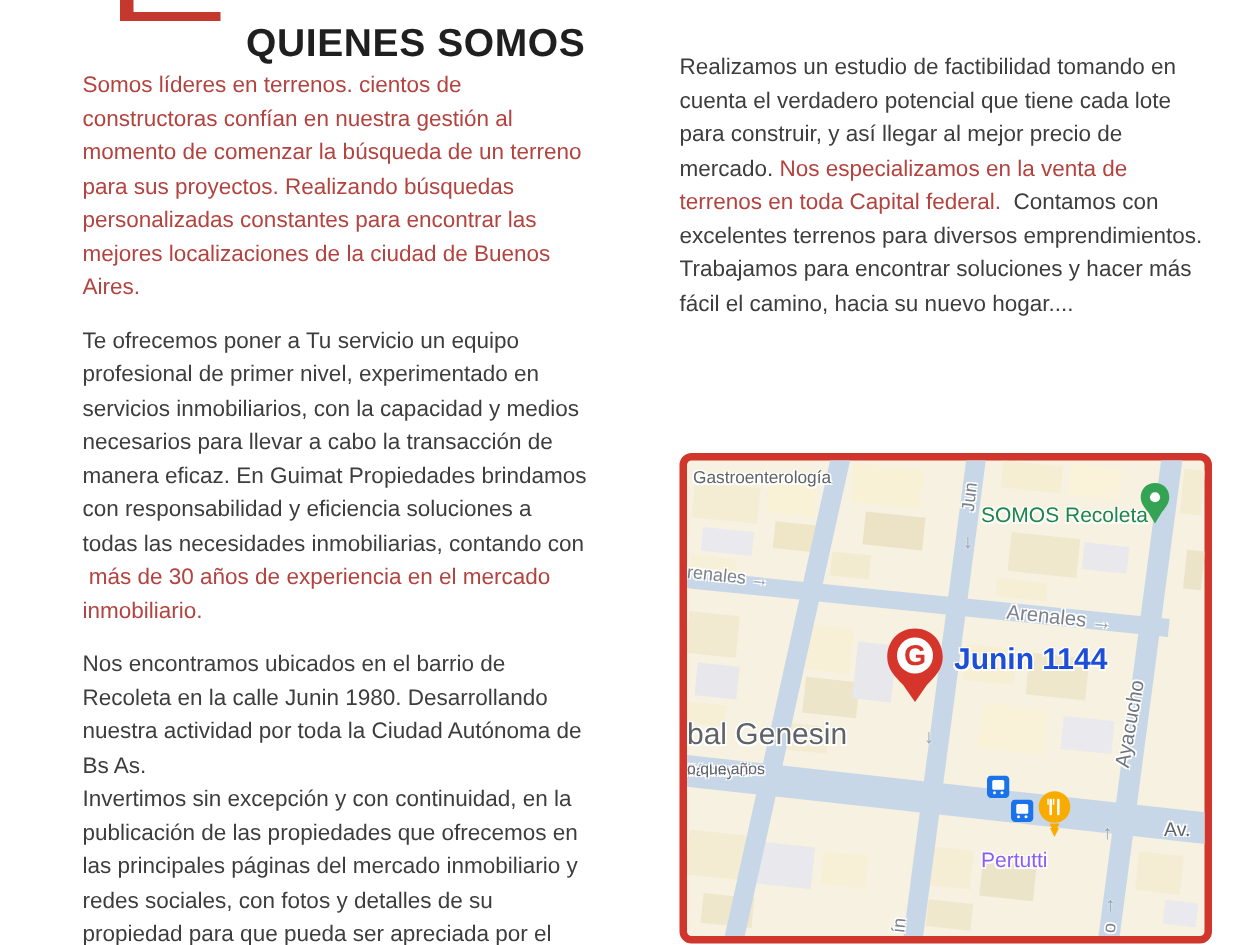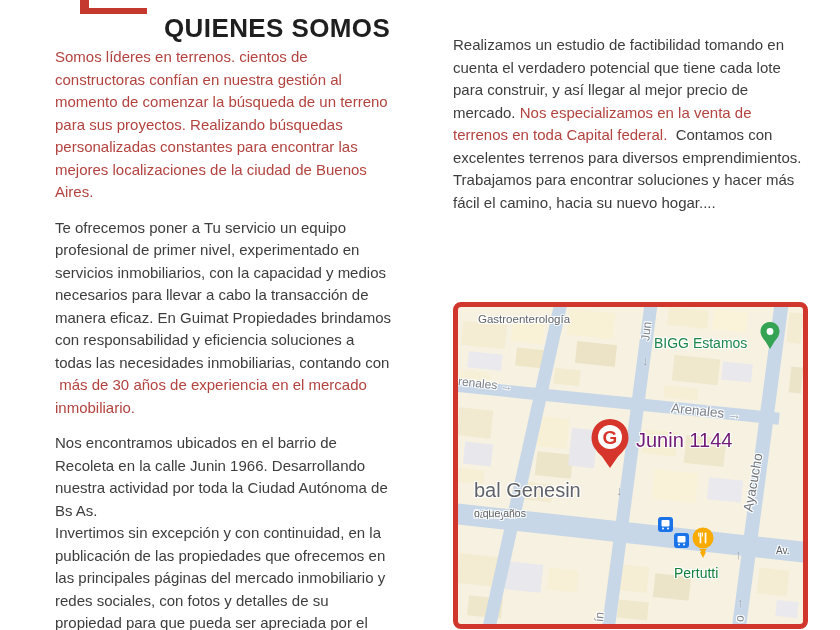--- a/index.html
+++ b/index.html
@@ -21,39 +21,39 @@
   .dark{color:#3d3d3d;}
 
   
   .map{position:absolute;left:453px;top:302px;width:345px;height:317px;
        border:5px solid #d0362c;border-radius:8px;background:#f6f1e0;overflow:hidden;}
   .bld{position:absolute;transform:rotate(6deg);}
   .street{position:absolute;background:#c7d7e7;}
   .st-v{width:13px;height:345px;top:-12px;}
   .maplabel{position:absolute;white-space:nowrap;color:#7d828a;
             text-shadow:-1px -1px 0 #fff,1px -1px 0 #fff,-1px 1px 0 #fff,1px 1px 0 #fff;}
-  .poi{color:#5f6368;margin-left:16px;}
+  .poi{color:#5f6368;}
   .arrow{position:absolute;color:#98a2ad;font-size:13px;
          text-shadow:0 0 2px #fff;}
   .pin{position:absolute;}
   .buslbl{position:absolute;}
 </style>
 </head>
 <body>
 
 <div class="page">
 
   <div class="logo-vbar"></div>
   <div class="logo-hbar"></div>
   <h1 class="page-title">QUIENES SOMOS</h1>
 
   <div class="col col-left">
     <p><span class="red">Somos líderes en terrenos. cientos de constructoras confían en nuestra gestión al momento de comenzar la búsqueda de un terreno para sus proyectos. Realizando búsquedas personalizadas constantes para encontrar las mejores localizaciones de la ciudad de Buenos Aires.</span></p>
     <p><span class="dark">Te ofrecemos poner a Tu servicio un equipo profesional de primer nivel, experimentado en servicios inmobiliarios, con la capacidad y medios necesarios para llevar a cabo la transacción de manera eficaz. En Guimat Propiedades brindamos con responsabilidad y eficiencia soluciones a todas las necesidades inmobiliarias, contando con </span><span class="red">&nbsp;más de 30 años de experiencia en el mercado inmobiliario.</span></p>
-    <p><span class="dark">Nos encontramos ubicados en el barrio de Recoleta en la calle Junin 1966. Desarrollando nuestra actividad por toda la Ciudad Autónoma de Bs As.</span><br>
+    <p><span class="dark">Nos encontramos ubicados en el barrio de Recoleta en la calle Junin 1980. Desarrollando nuestra actividad por toda la Ciudad Autónoma de Bs As.</span><br>
        <span class="dark">Invertimos sin excepción y con continuidad, en la publicación de las propiedades que ofrecemos en las principales páginas del mercado inmobiliario y redes sociales, con fotos y detalles de su propiedad para que pueda ser apreciada por el cliente interesado.</span></p>
   </div>
 
   <div class="col col-right">
     <p><span class="dark">Realizamos un estudio de factibilidad tomando en cuenta el verdadero potencial que tiene cada lote para construir, y así llegar al mejor precio de mercado. </span><span class="red">Nos especializamos en la venta de terrenos en toda Capital federal.</span><span class="dark">&nbsp; Contamos con excelentes terrenos para diversos emprendimientos. Trabajamos para encontrar soluciones y hacer más fácil el camino, hacia su nuevo hogar....</span></p>
   </div>
 
   <div class="map">
 
     <div class="bld" style="left:4px;top:16px;width:44px;height:24px;background:#f4edd3"></div>
@@ -95,51 +95,51 @@
     <div class="street st-v" style="left:60px;transform:rotate(12.5deg)"></div>
     <div class="street st-v" style="left:165px;transform:rotate(7.5deg)"></div>
     <div class="street st-v" style="left:295px;width:14px;transform:rotate(7.5deg)"></div>
     <div class="street" style="left:-8px;top:89px;width:330px;height:12px;transform:rotate(5.8deg)"></div>
     <div class="street" style="left:-8px;top:216px;width:370px;height:21px;transform:rotate(6.3deg)"></div>
 
     <div class="maplabel" style="left:172px;top:10px;width:34px;font-size:12px;transform:rotate(-84deg)">Jun</div>
     <div class="maplabel" style="left:0px;top:70px;font-size:12px;transform:rotate(6deg)"><span>renales</span> <span style="color:#9aa0a6">→</span></div>
     <div class="maplabel" style="left:213px;top:97px;font-size:13.5px;transform:rotate(6deg)"><span>Arenales</span> <span style="color:#9aa0a6">→</span></div>
     <div class="maplabel" style="left:252px;top:168px;width:86px;text-align:center;font-size:13.5px;color:#70757a;transform:rotate(-80deg)">Ayacucho</div>
-    <div class="maplabel" style="left:318px;top:238px;font-size:10px;color:#5f6368">Av.</div>
+    <div class="maplabel" style="left:318px;top:238px;font-size:13px;color:#5f6368">Av.</div>
     <div class="maplabel" style="left:130px;top:296px;width:24px;font-size:12px;transform:rotate(-84deg)">ín</div>
     <div class="maplabel" style="left:274px;top:300px;width:16px;font-size:12px;transform:rotate(-84deg)">o</div>
 
     <div class="arrow" style="left:184px;top:46px">↓</div>
     <div class="arrow" style="left:158px;top:176px">↓</div>
     <div class="arrow" style="left:277px;top:240px">↑</div>
     <div class="arrow" style="left:279px;top:288px">↑</div>
 
     <div class="maplabel poi" style="left:4px;top:6px;font-size:11.5px">Gastroenterología</div>
-    <div class="maplabel" style="left:196px;top:28px;font-size:14px;color:#1d8649">BIGG Estamos</div>
+    <div class="maplabel" style="left:196px;top:28px;font-size:14px;color:#1d8649">SOMOS Recoleta</div>
     <div class="maplabel poi" style="left:0px;top:172px;font-size:20px">bal Genesin</div>
     <div class="maplabel poi" style="left:0px;top:201px;font-size:10.5px">ñá hoy el</div>
     <div class="maplabel poi" style="left:0px;top:200px;font-size:10.5px">o que años</div>
-    <div class="maplabel" style="left:216px;top:258px;font-size:14px;color:#15803d">Pertutti</div>
+    <div class="maplabel" style="left:196px;top:258px;font-size:14px;color:#8b5cf6">Pertutti</div>
 
     <div class="pin" style="left:301px;top:14px">
       <svg width="22" height="30" viewBox="0 0 22 30">
         <path d="M11 1 C5 1 1.5 5.5 1.5 10.5 C1.5 14.5 4 17.5 6.5 20.5 L11 28 L15.5 20.5 C18 17.5 20.5 14.5 20.5 10.5 C20.5 5.5 17 1 11 1 Z" fill="#34a353"></path>
         <circle cx="11" cy="10.5" r="3.4" fill="#ffffff"></circle>
       </svg>
     </div>
 
     <div class="pin" style="left:131px;top:110px">
       <svg width="42" height="54" viewBox="0 0 42 54">
         <path d="M21 2 C10 2 2.5 10.5 2.5 21 C2.5 29 7.5 34 13 39.5 L21 51 L29 39.5 C34.5 34 39.5 29 39.5 21 C39.5 10.5 32 2 21 2 Z" fill="#d6352c"></path>
         <circle cx="21" cy="20" r="12" fill="#ffffff"></circle>
         <text x="21" y="26.5" text-anchor="middle" font-family="Liberation Sans, sans-serif" font-size="19" font-weight="bold" fill="#d6352c">G</text>
       </svg>
     </div>
-    <div class="maplabel" style="left:178px;top:122px;font-size:20px;font-weight:normal;color:#701a75">Junin 1144</div>
+    <div class="maplabel" style="left:178px;top:122px;font-size:20px;font-weight:bold;color:#1d4ed8">Junin 1144</div>
 
     <div class="buslbl" style="left:200px;top:210px">
       <svg width="15" height="15" viewBox="0 0 15 15">
           <rect width="15" height="15" rx="3" fill="#1a73e8"></rect>
           <rect x="3.5" y="3" width="8" height="6.5" rx="1" fill="#fff"></rect>
           <circle cx="5" cy="11.5" r="1" fill="#fff"></circle>
           <circle cx="10" cy="11.5" r="1" fill="#fff"></circle>
         </svg>
     </div>
     <div class="buslbl" style="left:216px;top:226px">

